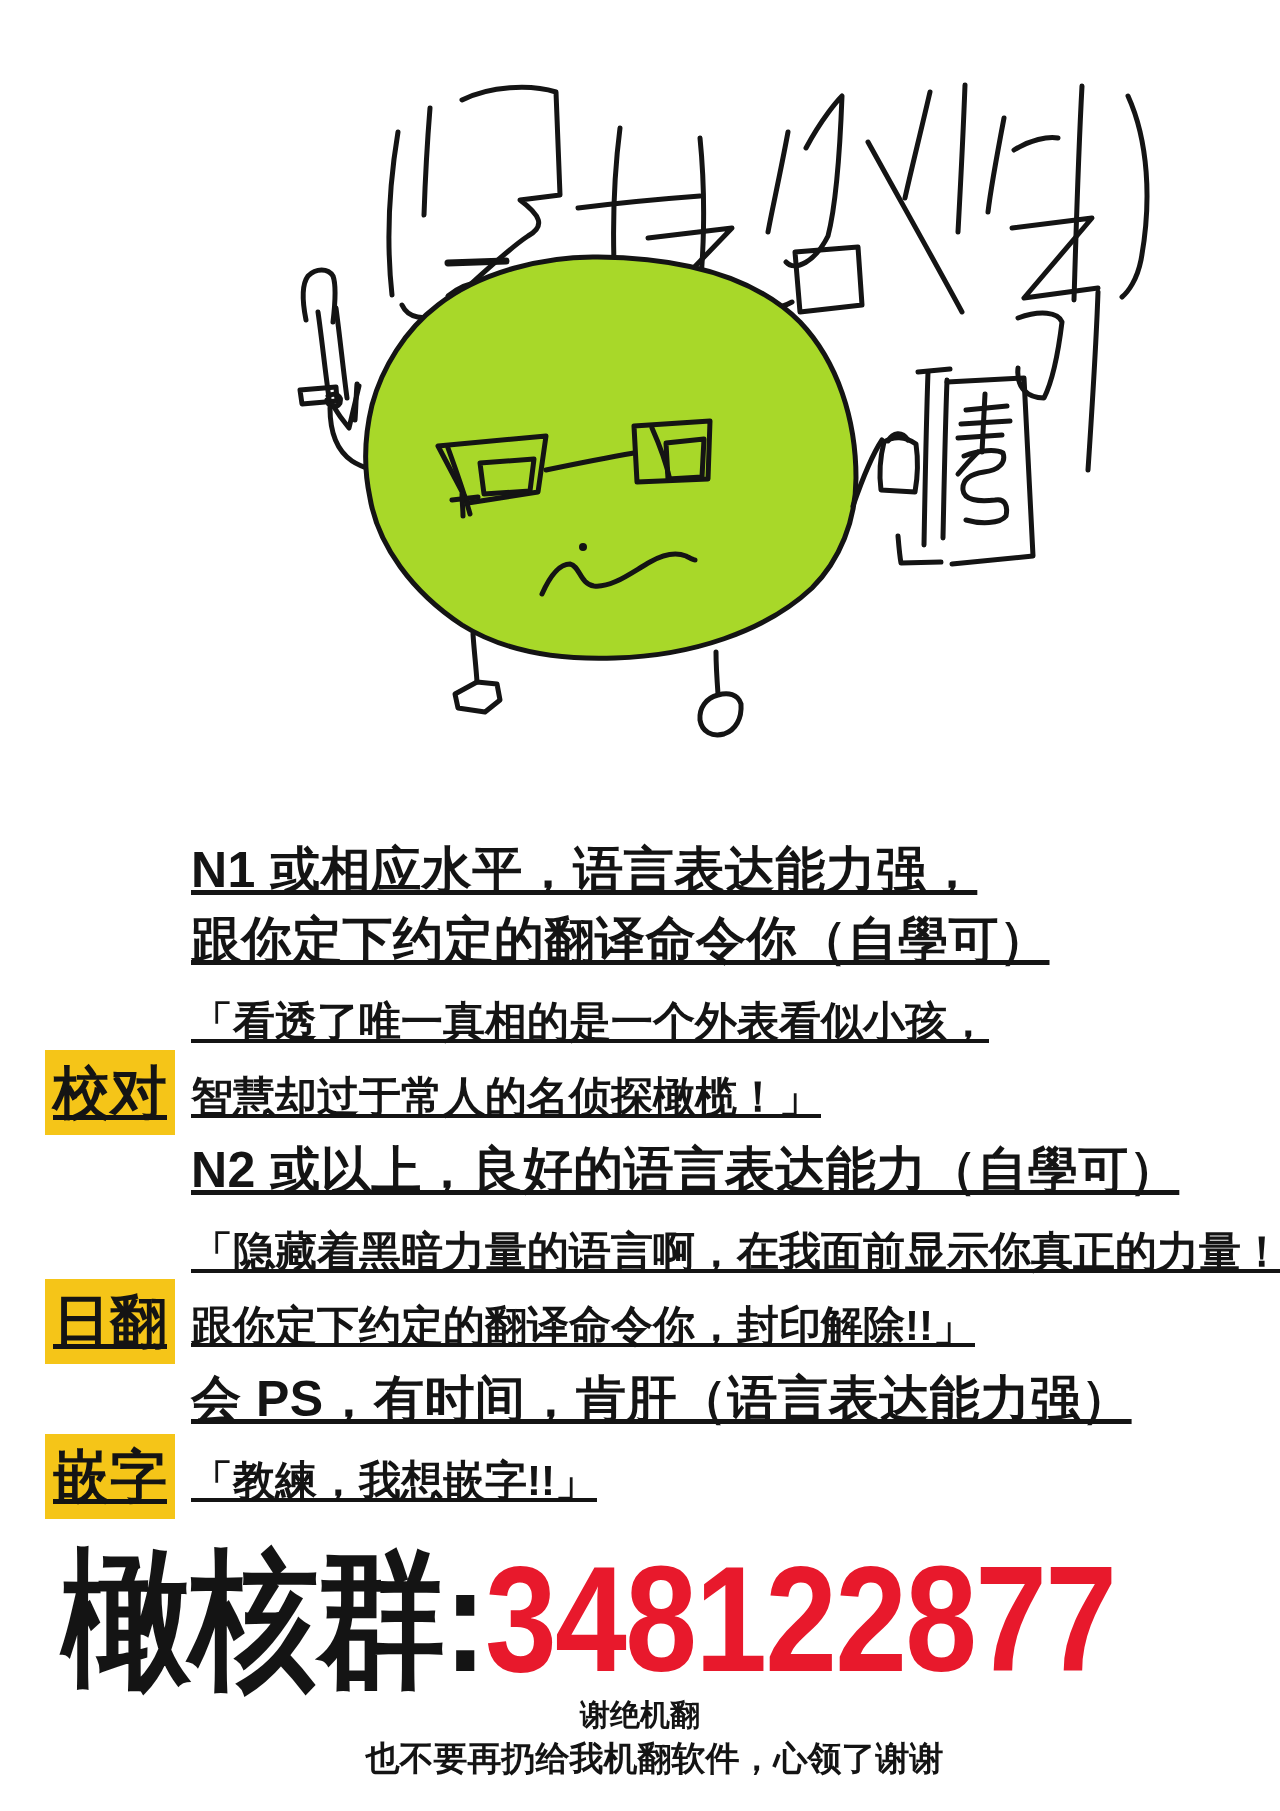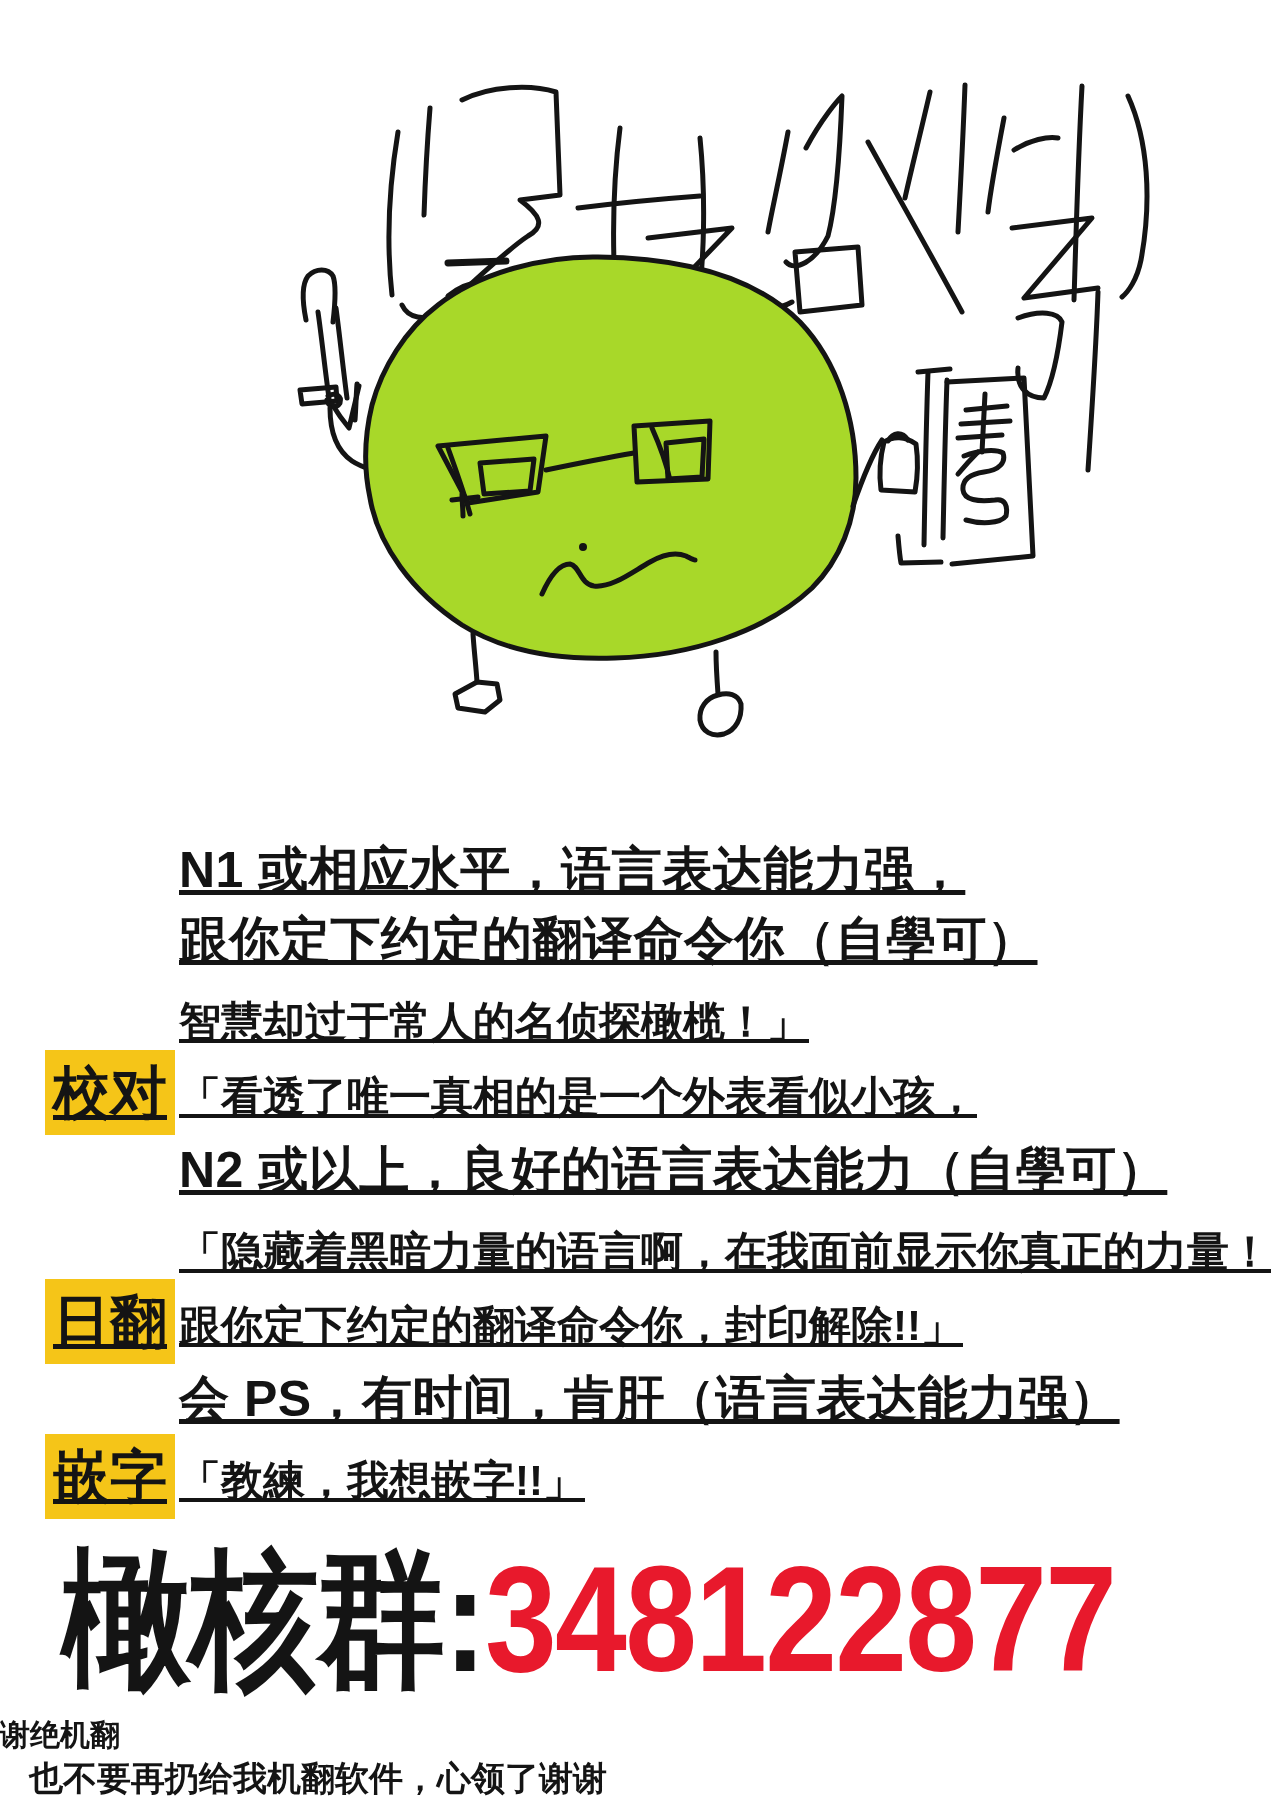--- a/index.html
+++ b/index.html
@@ -18,34 +18,34 @@
   .doodle circle{fill:var(--ink,#141414);}
   .sections{margin:90px 30px 0 45px;}
   .section{display:flex;align-items:flex-end;text-decoration:underline;}
   .role-label{
     background:var(--label_bg,#F5C518);
     font-size:57px;line-height:1;
     padding:14px 8px;
     white-space:nowrap;
     flex:0 0 auto;
   }
-  .section-content{margin-left:4px;}
+  .section-content{margin-left:16px;}
   .main-line{font-size:50px;line-height:1.4;white-space:nowrap;letter-spacing:0.5px;}
   .quote{margin-top:10px;}
   .quote-line{font-size:42px;line-height:1.78;white-space:nowrap;}
   .qq-line{
     margin:25px 0 0 62px;
     font-size:150px;line-height:1;
     white-space:nowrap;
     transform:scale(0.86,1);
     transform-origin:left center;
     letter-spacing:-2px;
   }
   .qq-number{color:var(--accent_red,#E8192C);}
-  .footer{margin-top:20px;text-align:left;}
+  .footer{text-align:center;}
   .footer-line1{font-size:30px;line-height:1.4;}
   .footer-line2{font-size:34px;line-height:1.35;padding-left:29px;}
 </style>
 </head>
 <body>
 
 <svg class="doodle" viewBox="0 0 1280 745" xmlns="http://www.w3.org/2000/svg">
 
   <g>
     <path d="M398,132 C390,180 386,240 392,295"></path>
@@ -128,22 +128,22 @@
 </svg>
 
 <div class="sections">
 
   <div class="section">
     <div class="role-label">校对</div>
     <div class="section-content">
       <div class="main-line">N1 或相应水平，语言表达能力强，</div>
       <div class="main-line">跟你定下约定的翻译命令你（自學可）</div>
       <div class="quote">
+        <div class="quote-line">「看透了唯一真相的是一个外表看似小孩，</div>
         <div class="quote-line">智慧却过于常人的名侦探橄榄！」</div>
-        <div class="quote-line">「看透了唯一真相的是一个外表看似小孩，</div>
       </div>
     </div>
   </div>
 
   <div class="section">
     <div class="role-label">日翻</div>
     <div class="section-content">
       <div class="main-line">N2 或以上，良好的语言表达能力（自學可）</div>
       <div class="quote">
         <div class="quote-line">「隐藏着黑暗力量的语言啊，在我面前显示你真正的力量！</div>

